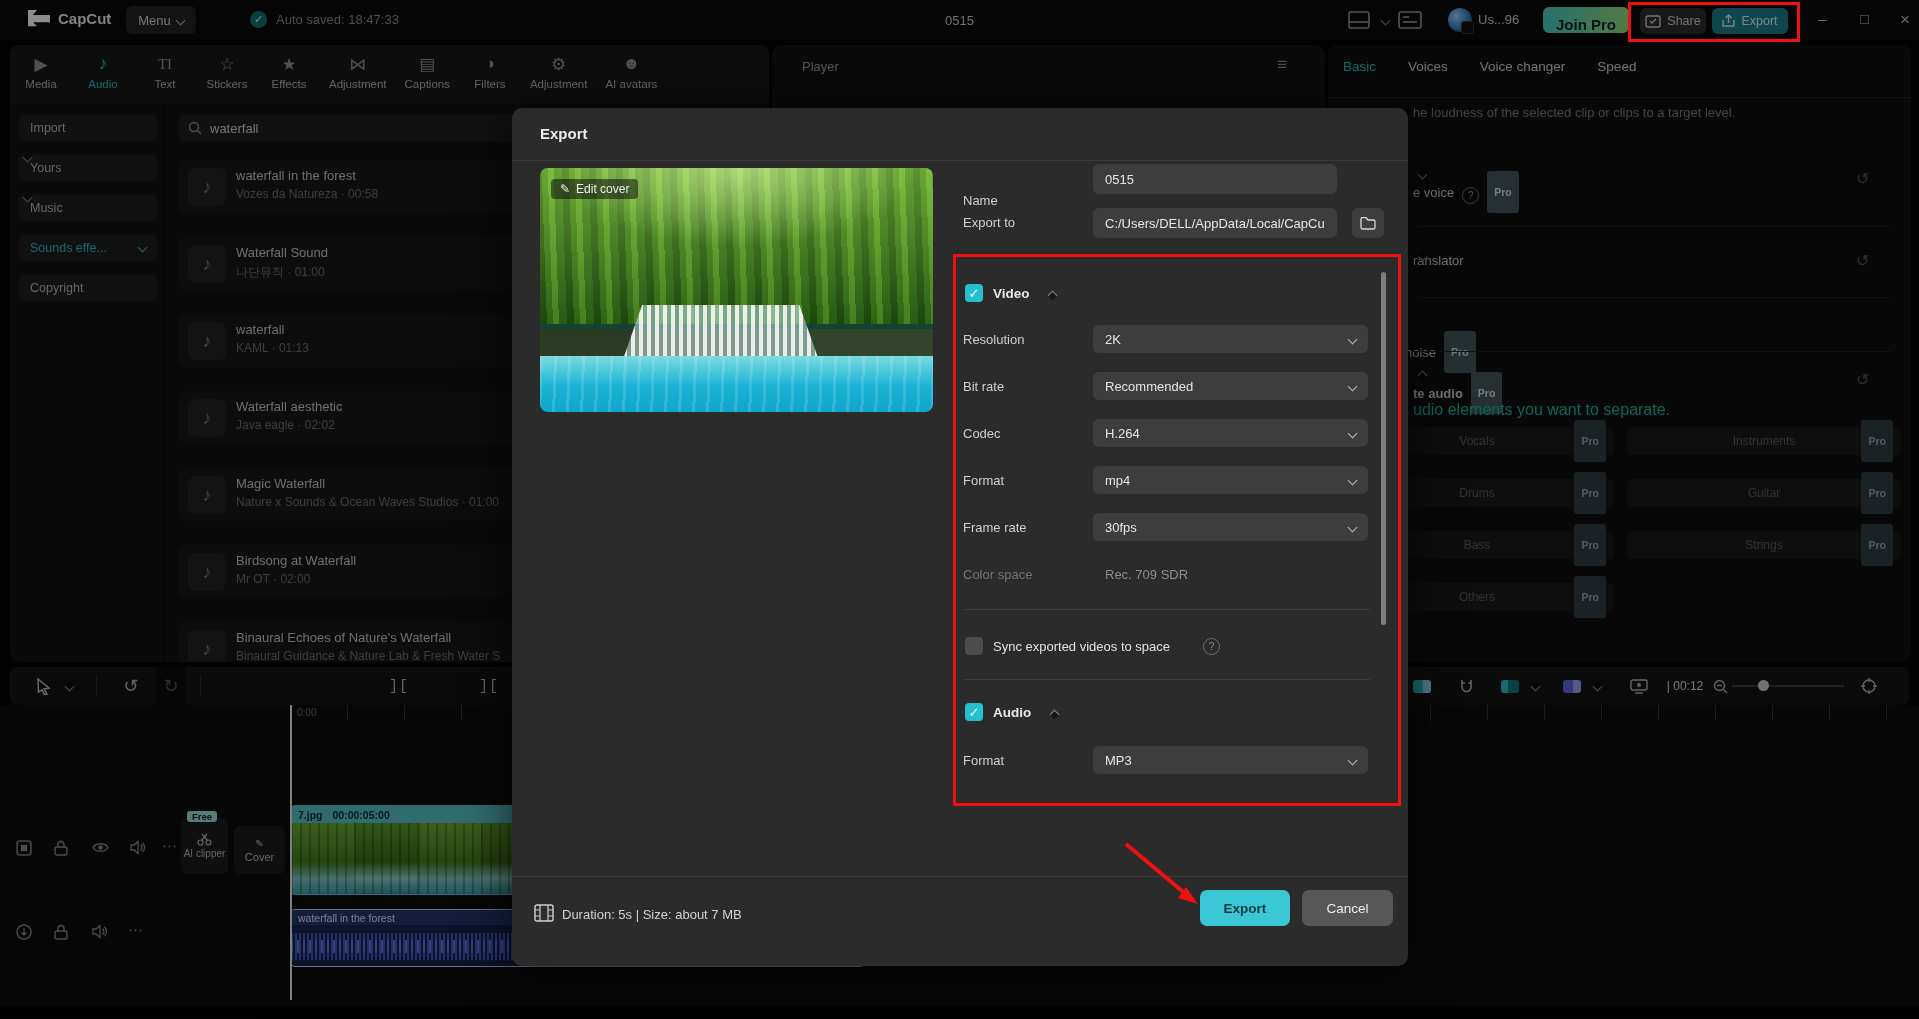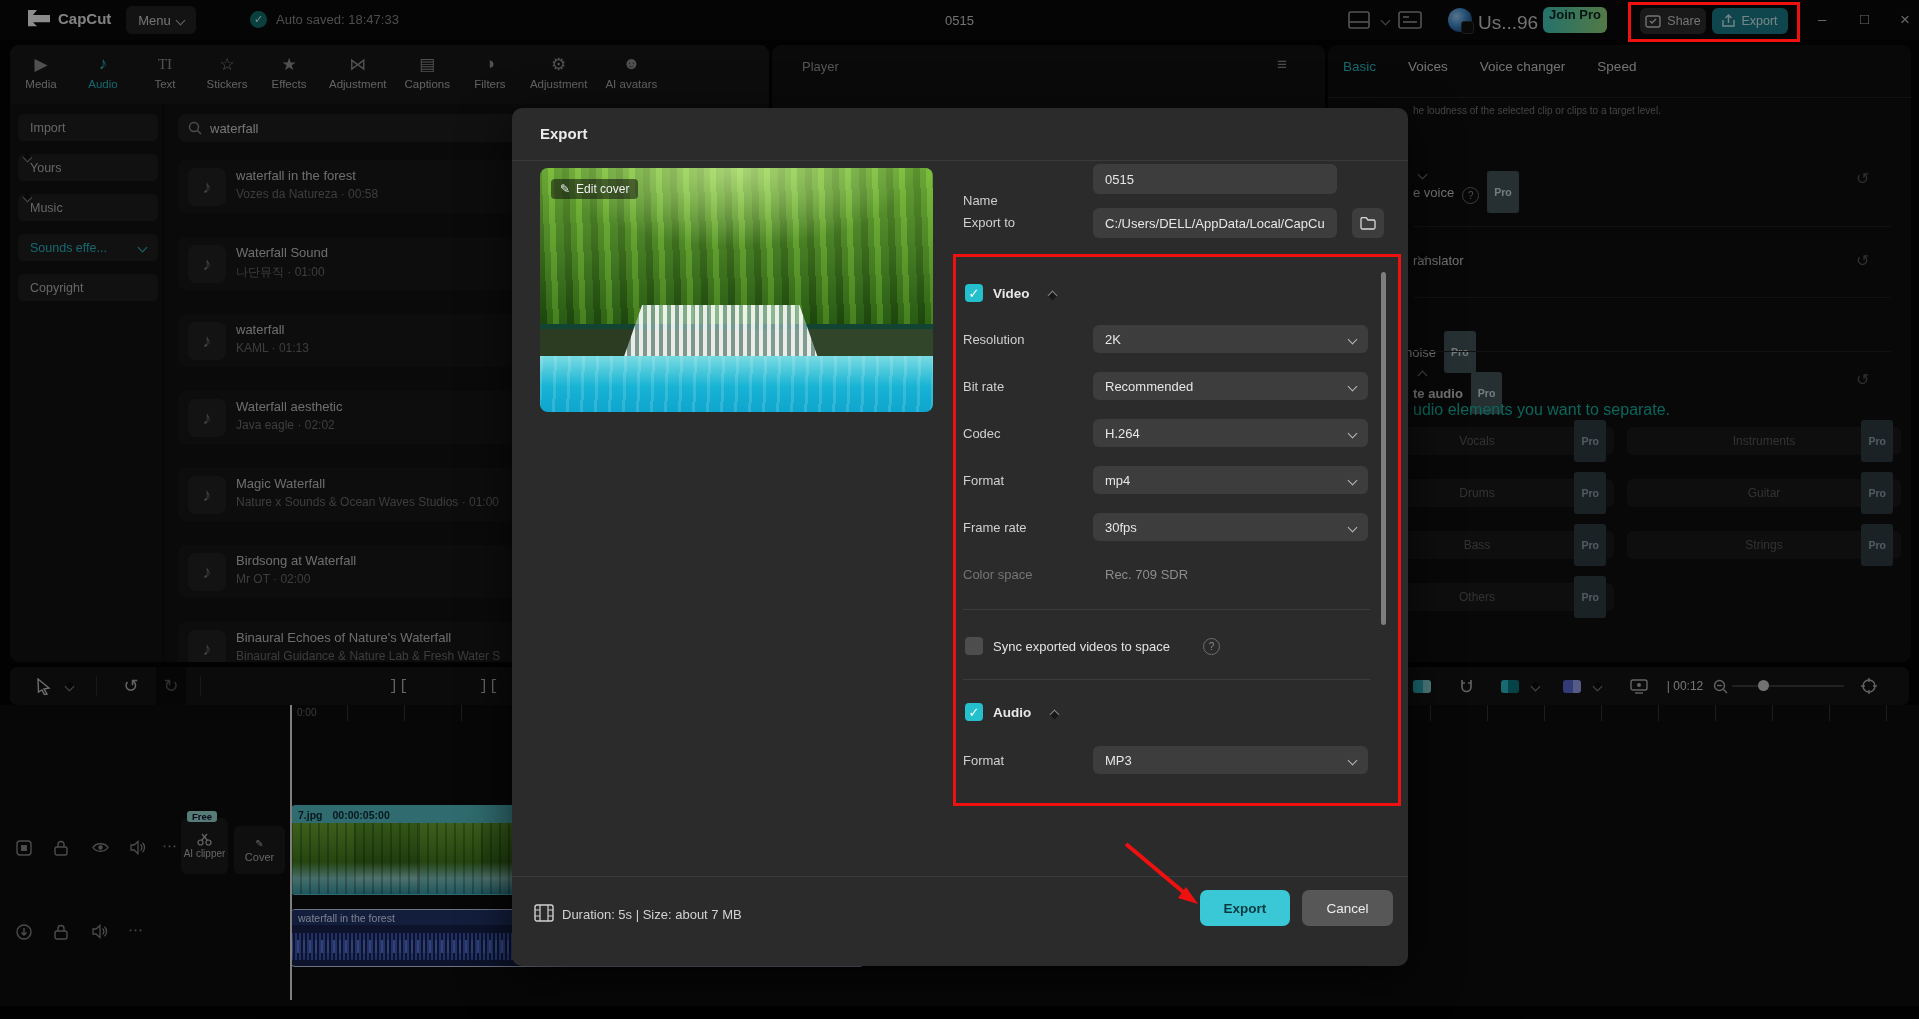--- a/index.html
+++ b/index.html
@@ -27,23 +27,23 @@
   .menu-btn{left:126px;top:6px;width:70px;height:28px;background:#232323;border-radius:6px;
             display:flex;align-items:center;justify-content:center;font-size:13px;color:#d5d5d5;}
   .autosave{left:250px;top:11px;display:flex;align-items:center;gap:9px;font-size:13px;color:#8d8d8d;}
   .autosave .dot{width:17px;height:17px;border-radius:50%;background:#12766f;color:#dff;
                  font-size:11px;display:flex;align-items:center;justify-content:center;}
   .doc-title{left:0;top:13px;width:1919px;text-align:center;font-size:13px;color:#cfcfcf;pointer-events:none;}
   .tb-ic{color:#9a9a9a;}
   .avatar{left:1448px;top:8px;width:24px;height:24px;border-radius:50%;
           background:radial-gradient(circle at 35% 35%,#9fd4ff 0%,#3f8fd0 45%,#2b5f9e 70%,#173a66 100%);}
   .avatar:after{content:"";position:absolute;right:-2px;bottom:-2px;width:11px;height:11px;border-radius:3px;background:#111;border:1px solid #333;}
-  .username{left:1478px;top:12px;font-size:19px;color:#cfcfcf;}
-  .joinpro{left:1543px;top:7px;height:26px;padding:0 6px;border-radius:6px;display:flex;align-items:flex-start;
-           background:linear-gradient(90deg,#45cfc5,#97dd7e);color:#07261f;font-weight:bold;font-size:13px;}
+  .username{left:1478px;top:12px;font-size:13px;color:#cfcfcf;}
+  .joinpro{left:1543px;top:7px;height:26px;padding:0 13px;border-radius:6px;display:flex;align-items:flex-end;
+           background:linear-gradient(90deg,#45cfc5,#97dd7e);color:#07261f;font-weight:bold;font-size:15px;}
   .share-btn{left:1640px;top:8px;width:66px;height:26px;background:#2e2e2e;border-radius:6px;
              display:flex;align-items:center;justify-content:center;gap:6px;font-size:12.5px;color:#d2d2d2;}
   .export-top-btn{left:1712px;top:8px;width:76px;height:26px;background:#1d808c;border-radius:6px;
              display:flex;align-items:center;justify-content:center;gap:6px;font-size:12.5px;color:#d8f3f6;}
   .winbtn{top:10px;font-size:15px;color:#bdbdbd;}
 
   
   .panel{background:#131313;border-radius:9px;overflow:hidden;}
   .media-panel{left:10px;top:45px;width:759px;height:617px;}
   .player-panel{left:772px;top:45px;width:553px;height:617px;}
@@ -361,21 +361,21 @@
 
   <div class="abs panel prop-panel">
     <div class="abs ptabs">
       <span class="active">Basic</span>
       <span>Voices</span>
       <span>Voice changer</span>
       <span>Speed</span>
     </div>
     <div class="divh" style="left:0;top:52px;width:583px;background:#222;"></div>
 
-    <div class="abs pfrag" style="left:85px;top:60px;width:478px;font-size:10px;color:#7d7d7d;">he loudness of the selected clip or clips to a target level.</div>
+    <div class="abs pfrag" style="left:85px;top:60px;width:478px;font-size:13px;color:#7d7d7d;">he loudness of the selected clip or clips to a target level.</div>
 
     <div class="abs" style="left:85px;top:126px;font-size:13px;color:#cfcfcf;">
       <span>e voice</span><span class="info-c">?</span><span class="pro">Pro</span><i class="chv dim"></i>
     </div>
     <span class="abs reset" style="left:528px;top:124px;">↺</span>
     <div class="divh" style="left:85px;top:181px;width:478px;background:#222;"></div>
 
     <div class="abs" style="left:85px;top:208px;font-size:13px;color:#cfcfcf;">
       <span>ranslator</span><i class="chv dim"></i>
     </div>

